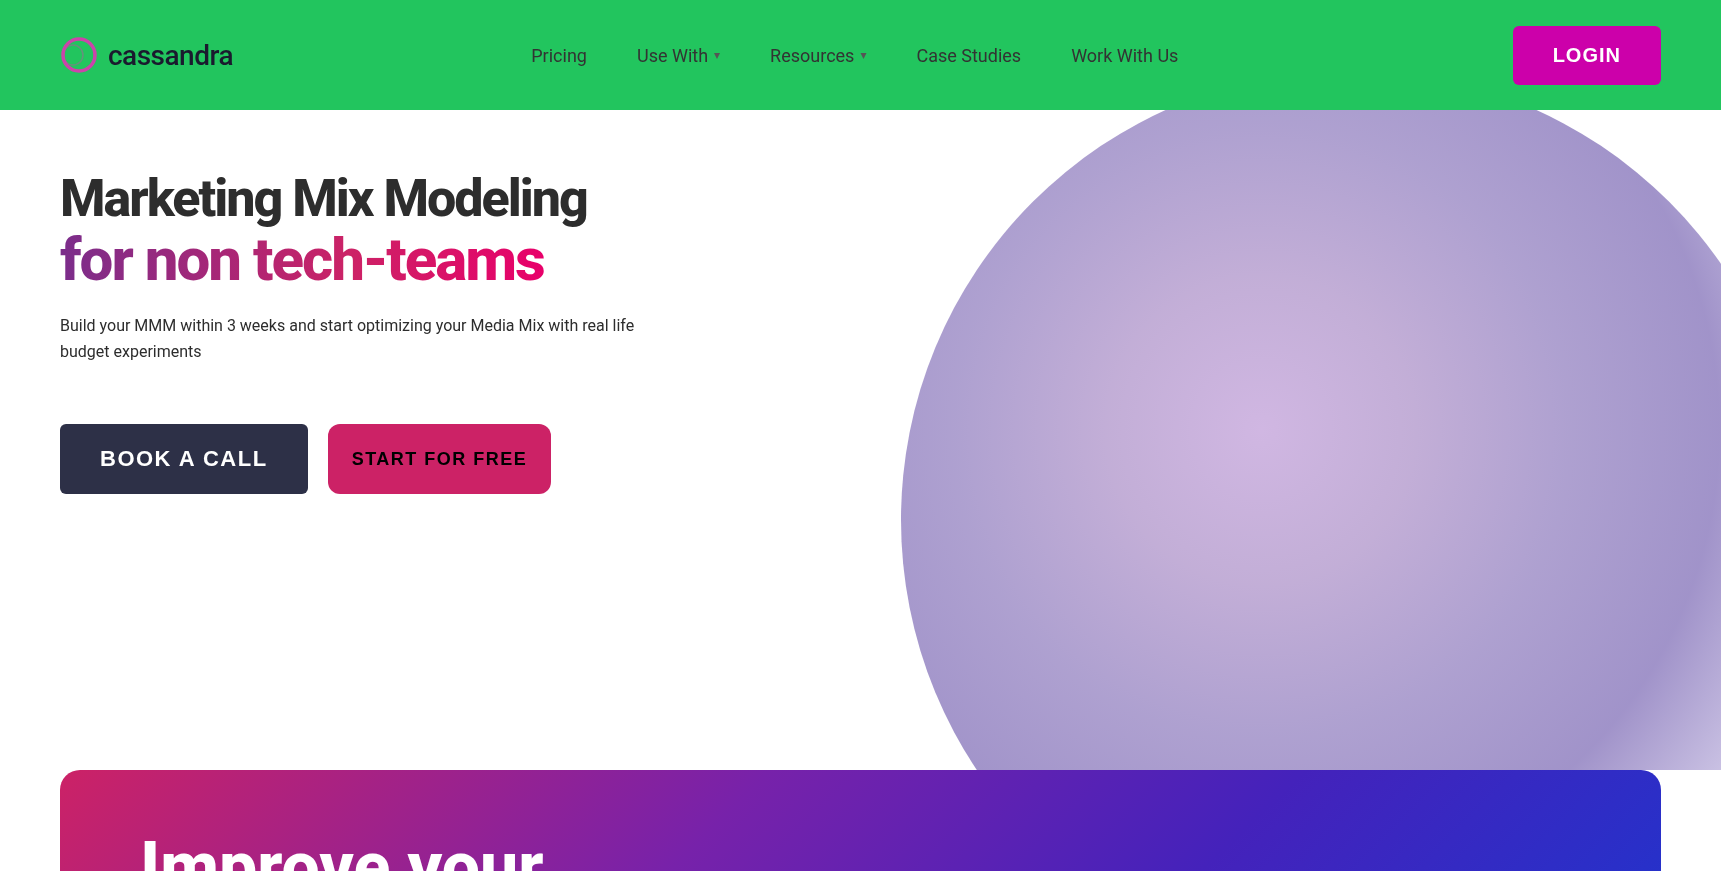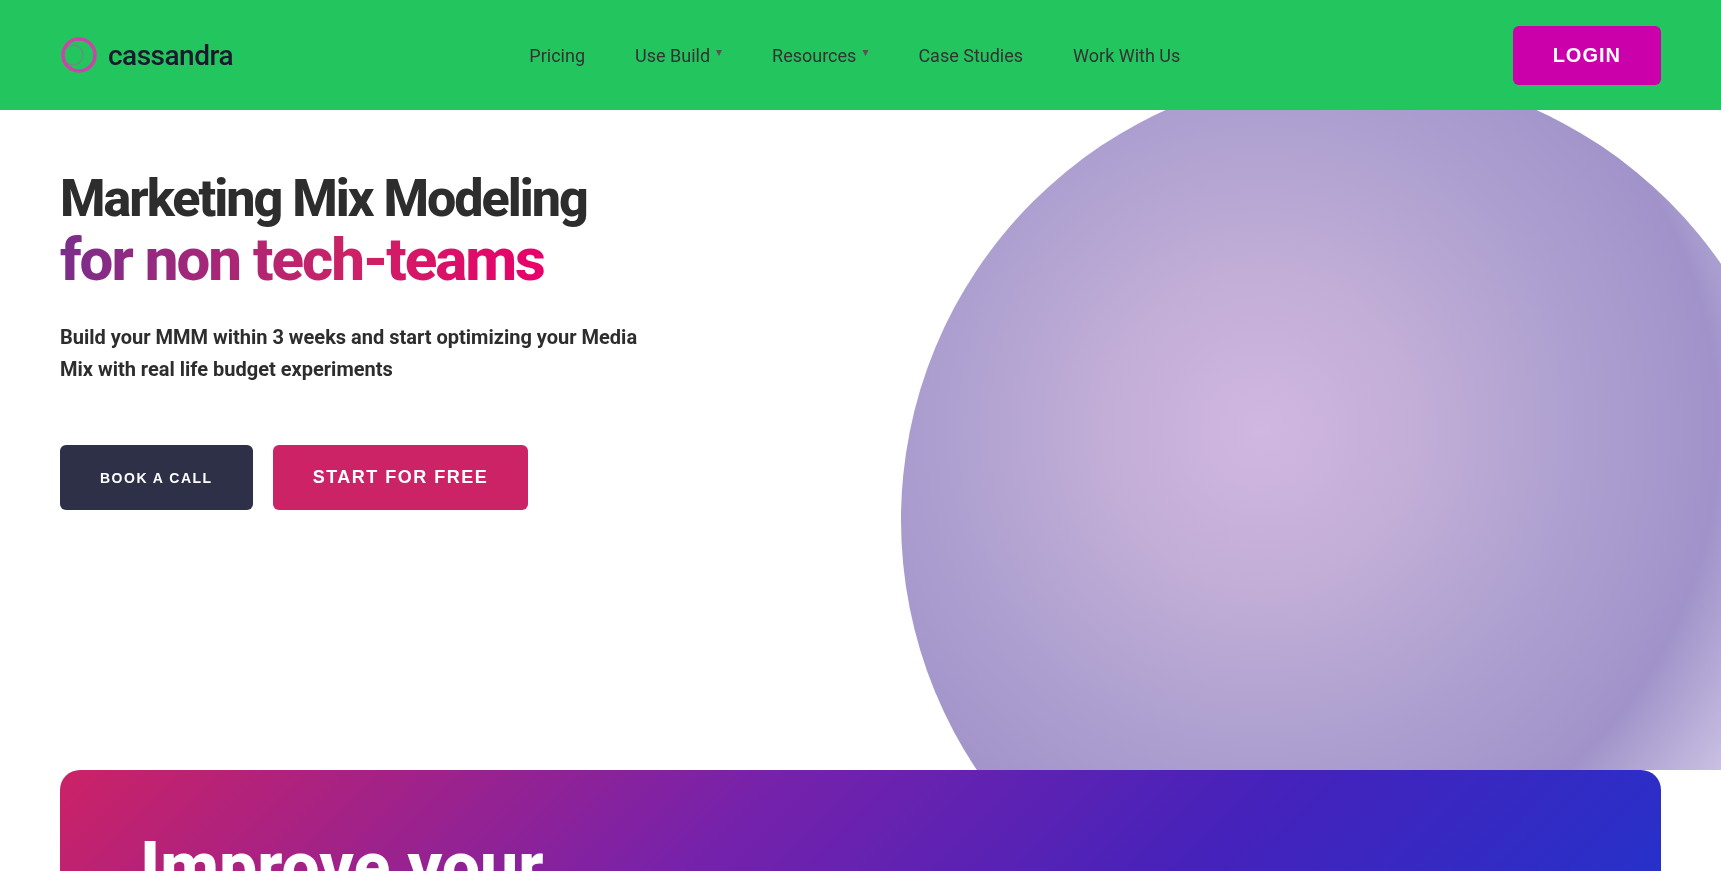--- a/index.html
+++ b/index.html
@@ -52,20 +52,21 @@
       align-items: center;
       gap: 50px;
     }
 
     .nav-link {
       font-size: 18px;
       color: #333333;
       cursor: pointer;
       text-decoration: none;
       display: flex;
+      align-items: center;
       gap: 6px;
     }
 
     .chevron-icon {
       font-size: 12px;
       color: #555;
     }
 
     .nav-right {
       display: flex;
@@ -112,57 +113,57 @@
       font-weight: 800;
       line-height: 1.1;
       letter-spacing: -2px;
       background: linear-gradient(90deg, #7b2d8b 0%, #cc2266 60%, #e8006a 100%);
       -webkit-background-clip: text;
       -webkit-text-fill-color: transparent;
       background-clip: text;
     }
 
     .hero-subtitle {
-      margin-top: 28px;
-      font-size: 20px;
+      margin-top: 20px;
+      font-size: 16px;
       color: #2d2d2d;
       line-height: 1.6;
-      font-weight: 700;
+      font-weight: 400;
       max-width: 580px;
     }
 
     .hero-buttons {
       display: flex;
       gap: 20px;
       margin-top: 60px;
     }
 
     .btn-book {
       background: #2d3047;
       color: #ffffff;
       border: none;
       padding: 22px 40px;
-      font-size: 14px;
+      font-size: 22px;
       font-weight: 700;
       letter-spacing: 1.5px;
       cursor: pointer;
       border-radius: 6px;
       text-transform: uppercase;
     }
 
     .btn-start {
       background: #cc2266;
-      color: #ffffff;
+      color: #000000;
       border: none;
-      padding: 22px 40px;
+      padding: 22px 24px;
       font-size: 18px;
       font-weight: 700;
       letter-spacing: 1.5px;
       cursor: pointer;
-      border-radius: 6px;
+      border-radius: 12px;
       text-transform: uppercase;
     }
 
     
     .hero-circle {
       position: absolute;
       right: -80px;
       top: -40px;
       width: 900px;
       height: 900px;
@@ -202,21 +203,21 @@
       <circle cx="13" cy="19" r="10" stroke="#cc44aa" stroke-width="1.5" fill="none" opacity="0.4"></circle>
     </svg>
     <span class="logo-text">cassandra</span>
   </div>
 
   <div class="nav-links">
     <a class="nav-link">
       <span>Pricing</span>
     </a>
     <a class="nav-link">
-      <span>Use Build</span>
+      <span>Use With</span>
       <span class="chevron-icon">▾</span>
     </a>
     <a class="nav-link">
       <span>Resources</span>
       <span class="chevron-icon">▾</span>
     </a>
     <a class="nav-link">
       <span>Case Studies</span>
     </a>
     <a class="nav-link">

